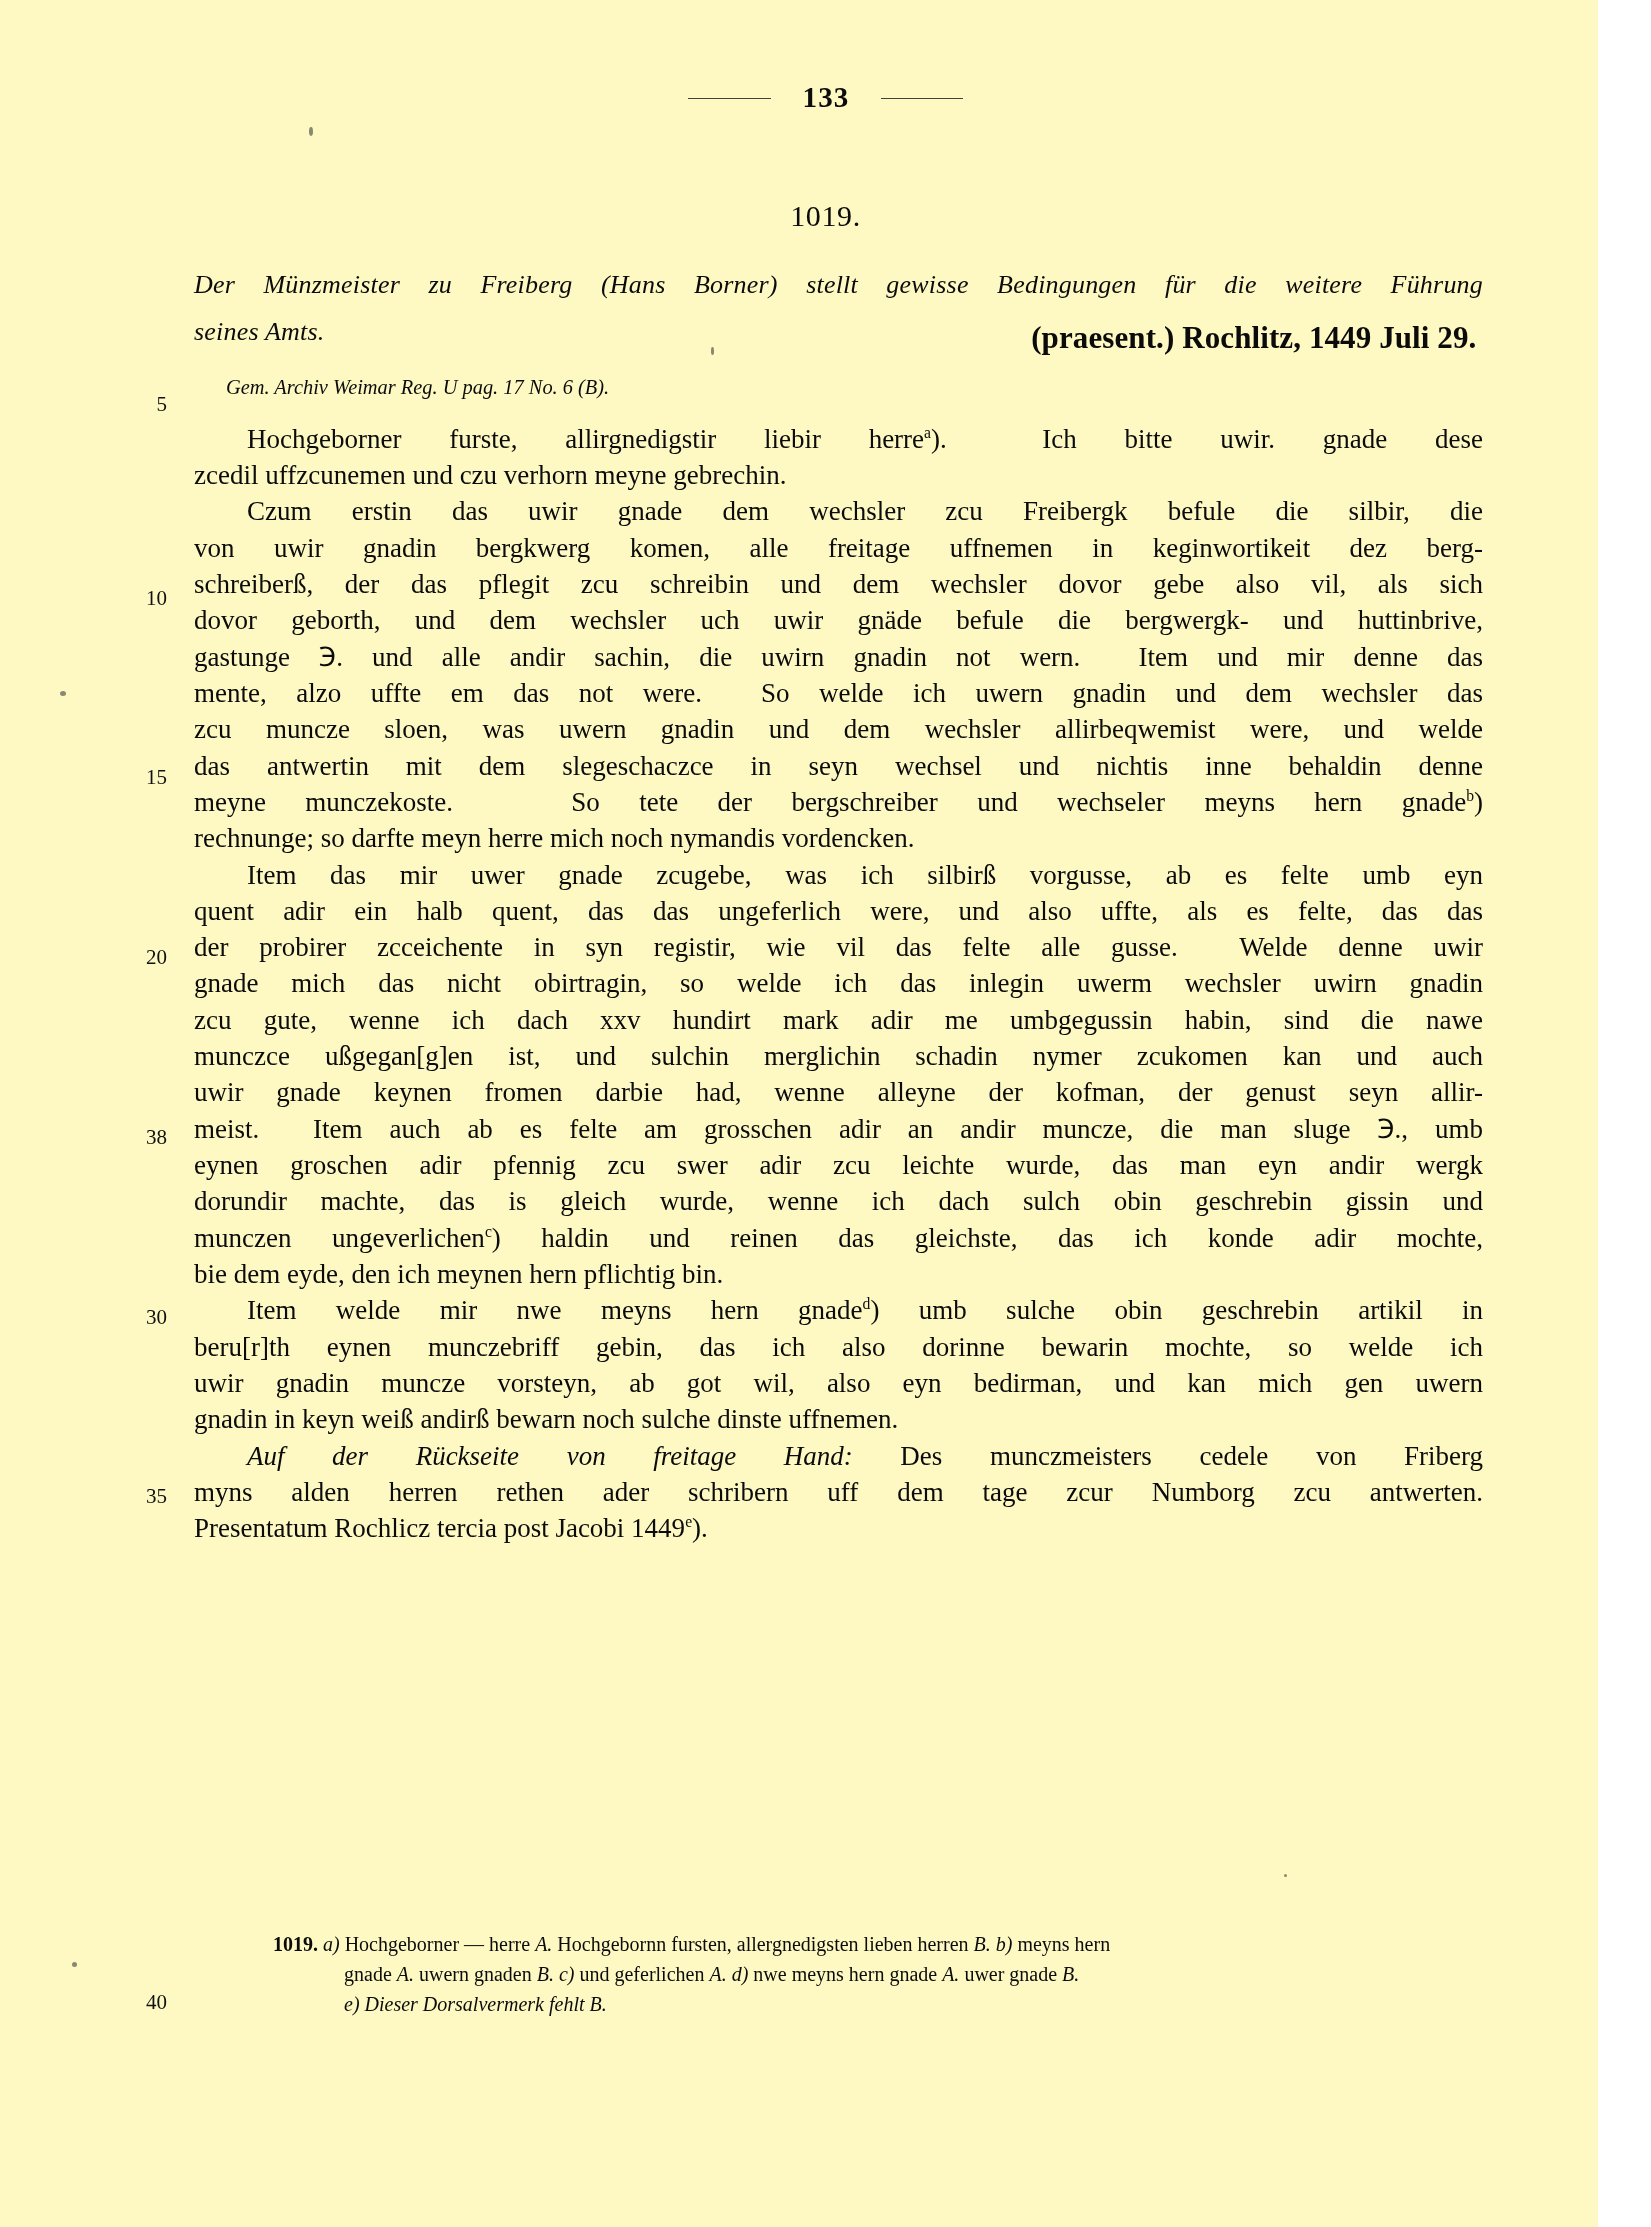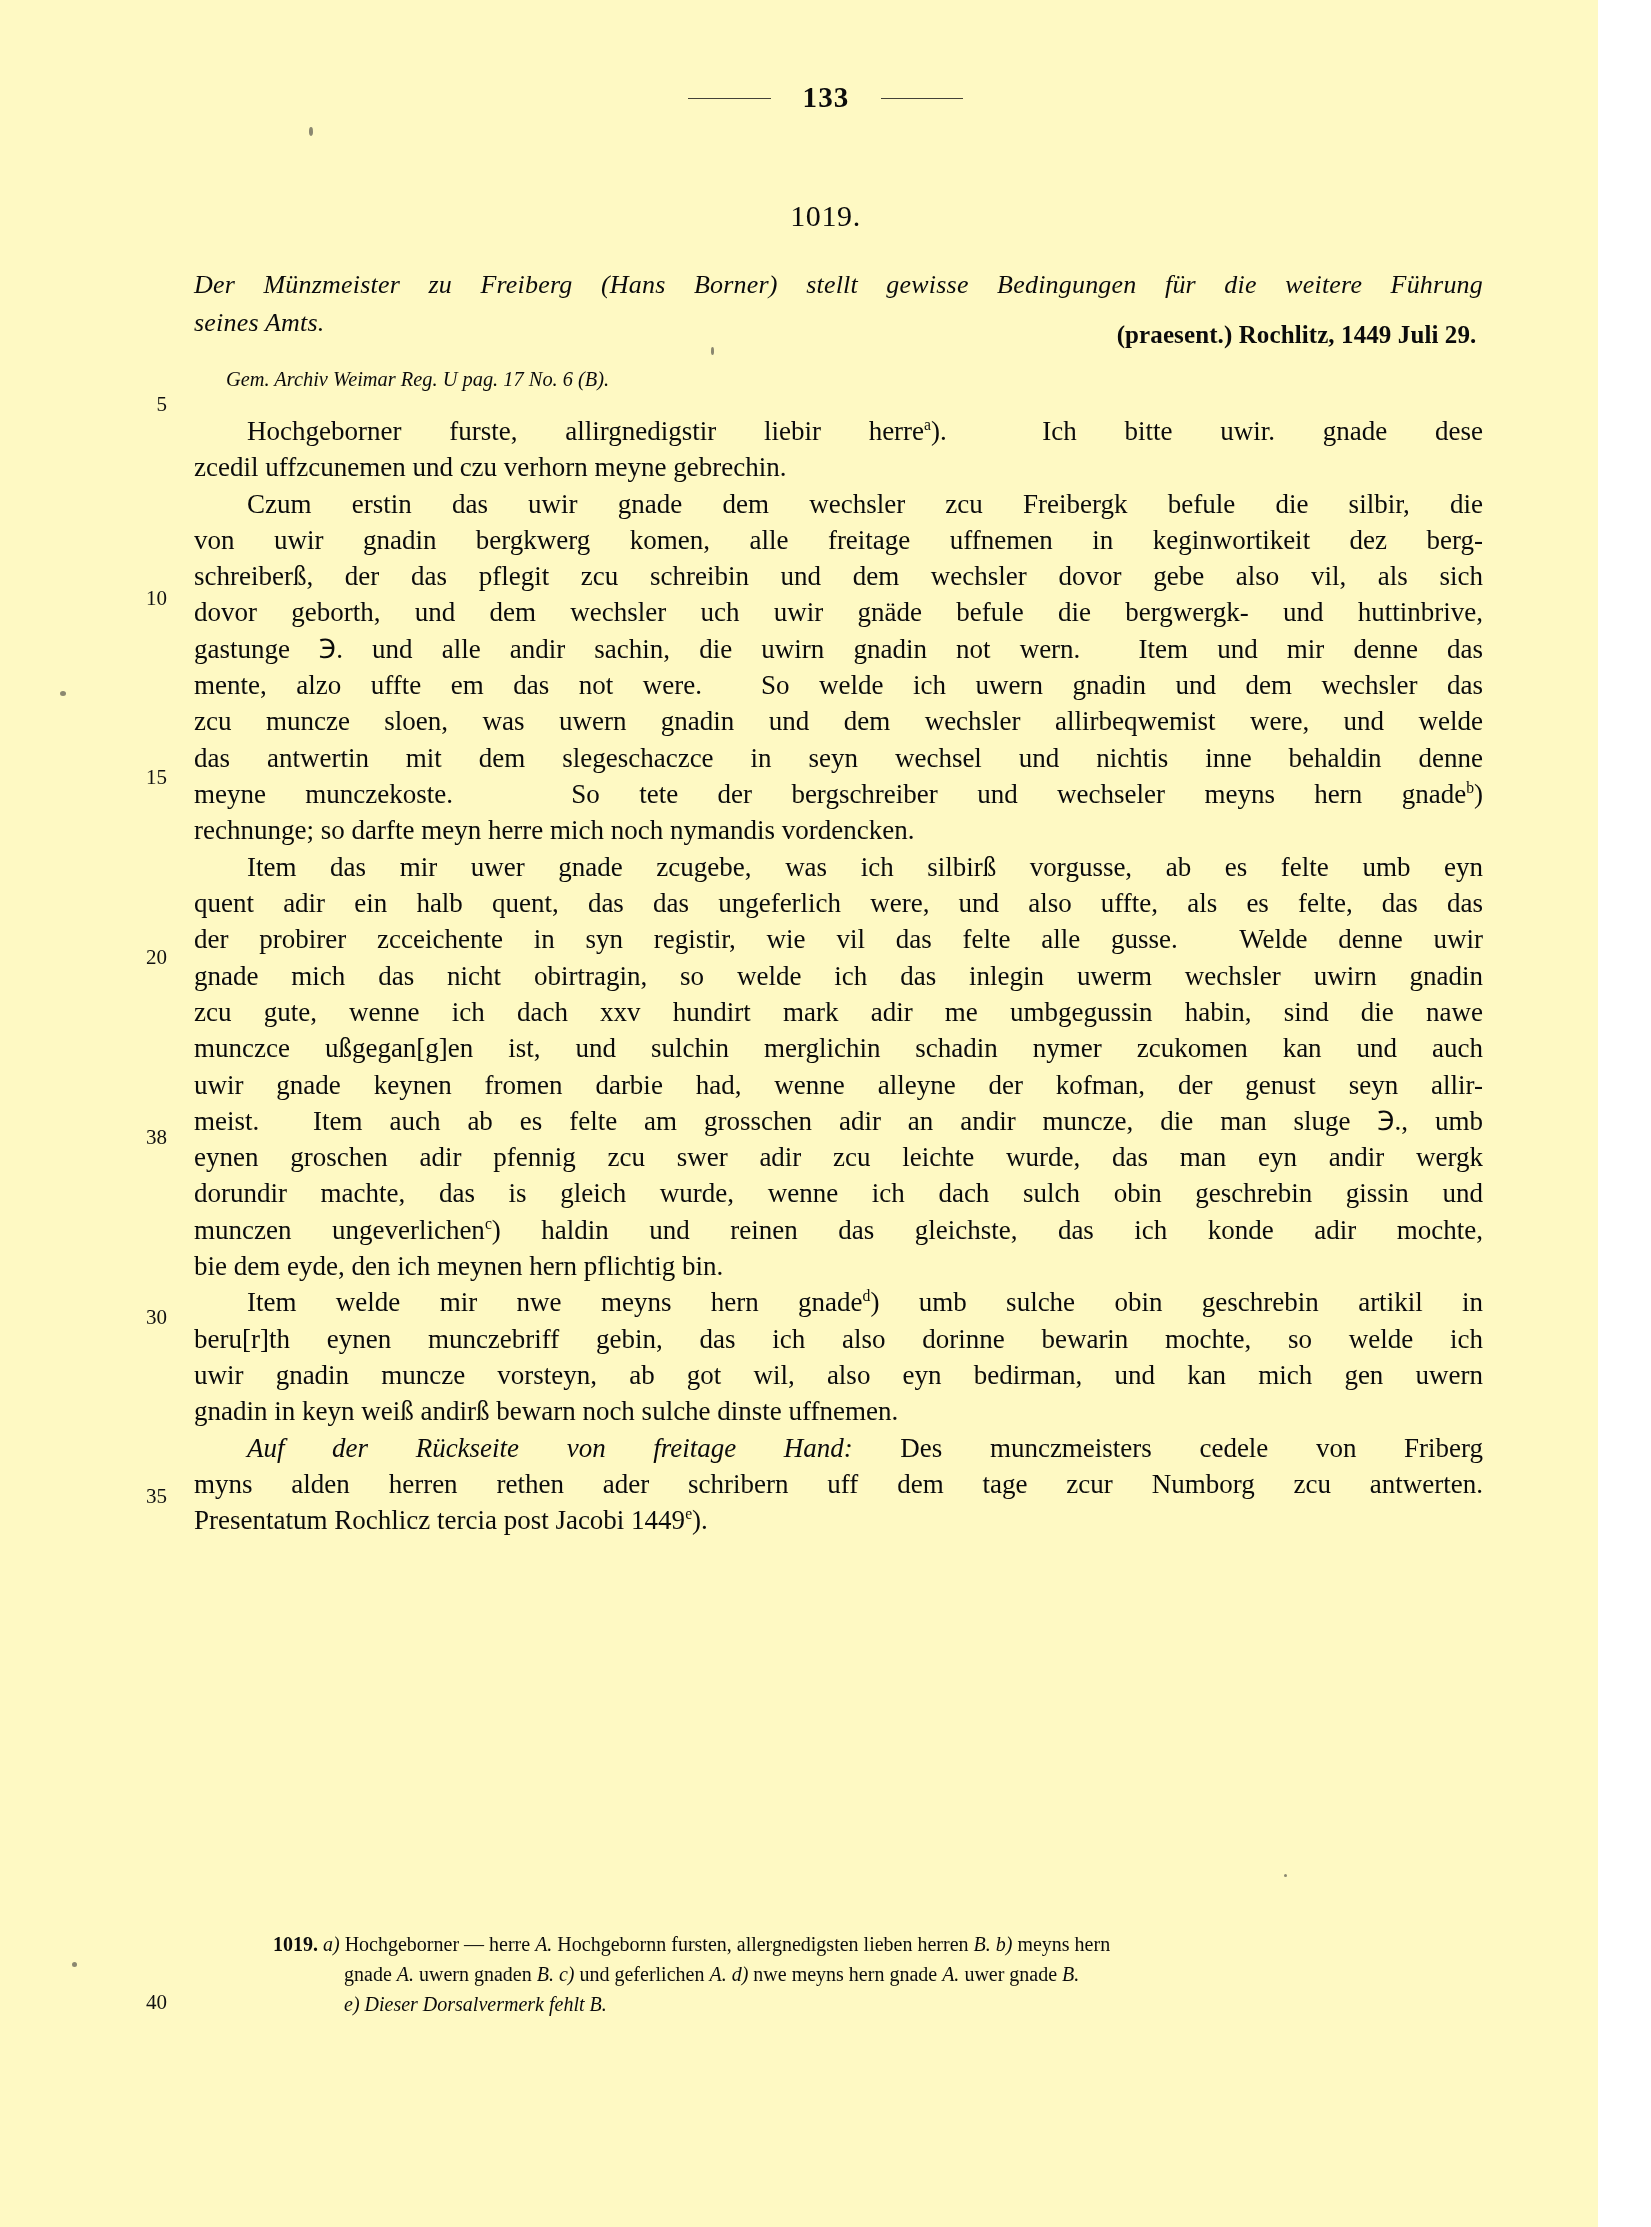--- a/index.html
+++ b/index.html
@@ -74,28 +74,28 @@
   }
   .regest .ln1 {
     display: block;
     text-align: justify;
     text-align-last: justify;
     word-spacing: 1.7px;
   }
   .regest-row2 {
     display: flex;
     justify-content: space-between;
-    align-items: flex-start;
+    align-items: center;
     margin-top: 3.3px;
   }
   .regest-row2 .left { font-style: italic; }
   .dateline {
     font-style: normal;
     font-weight: bold;
-    font-size: 25px;
+    font-size: 31px;
     letter-spacing: 0.1px;
     margin-right: 6.6px;
     margin-top: 12px;
   }
 
   
   .source {
     margin-top: 14.3px;
     font-style: italic;
     font-size: 20.4px;

